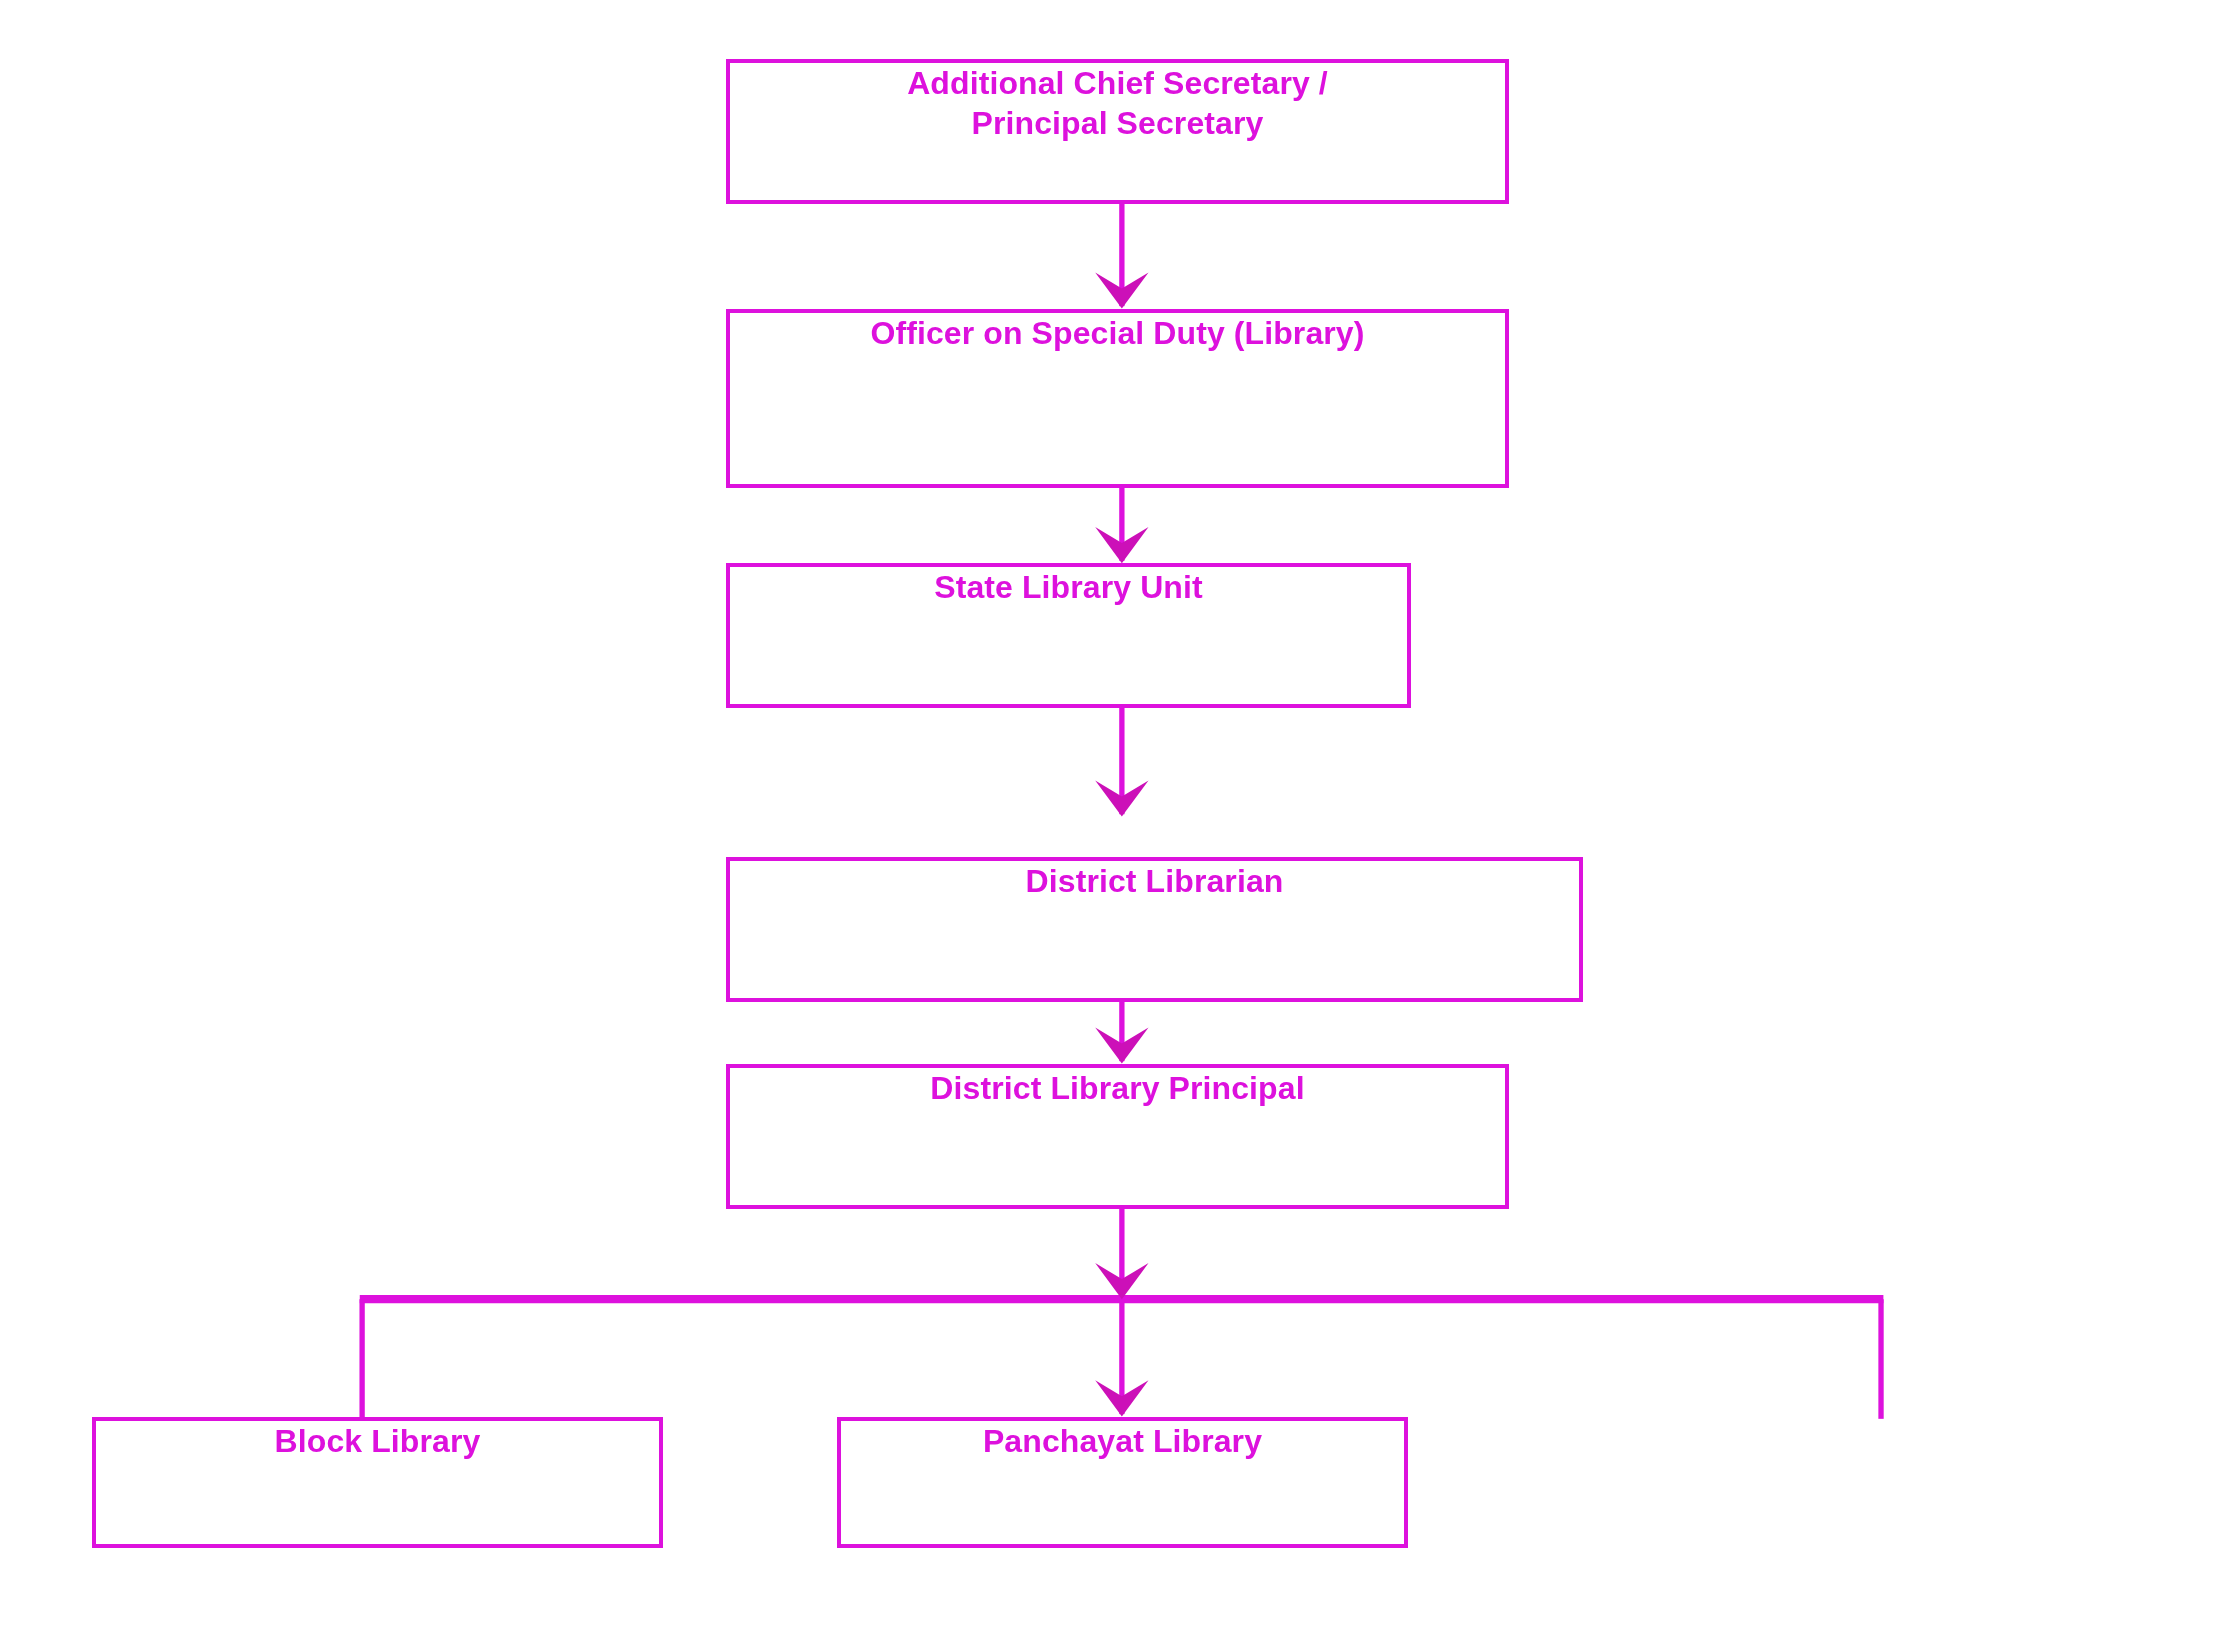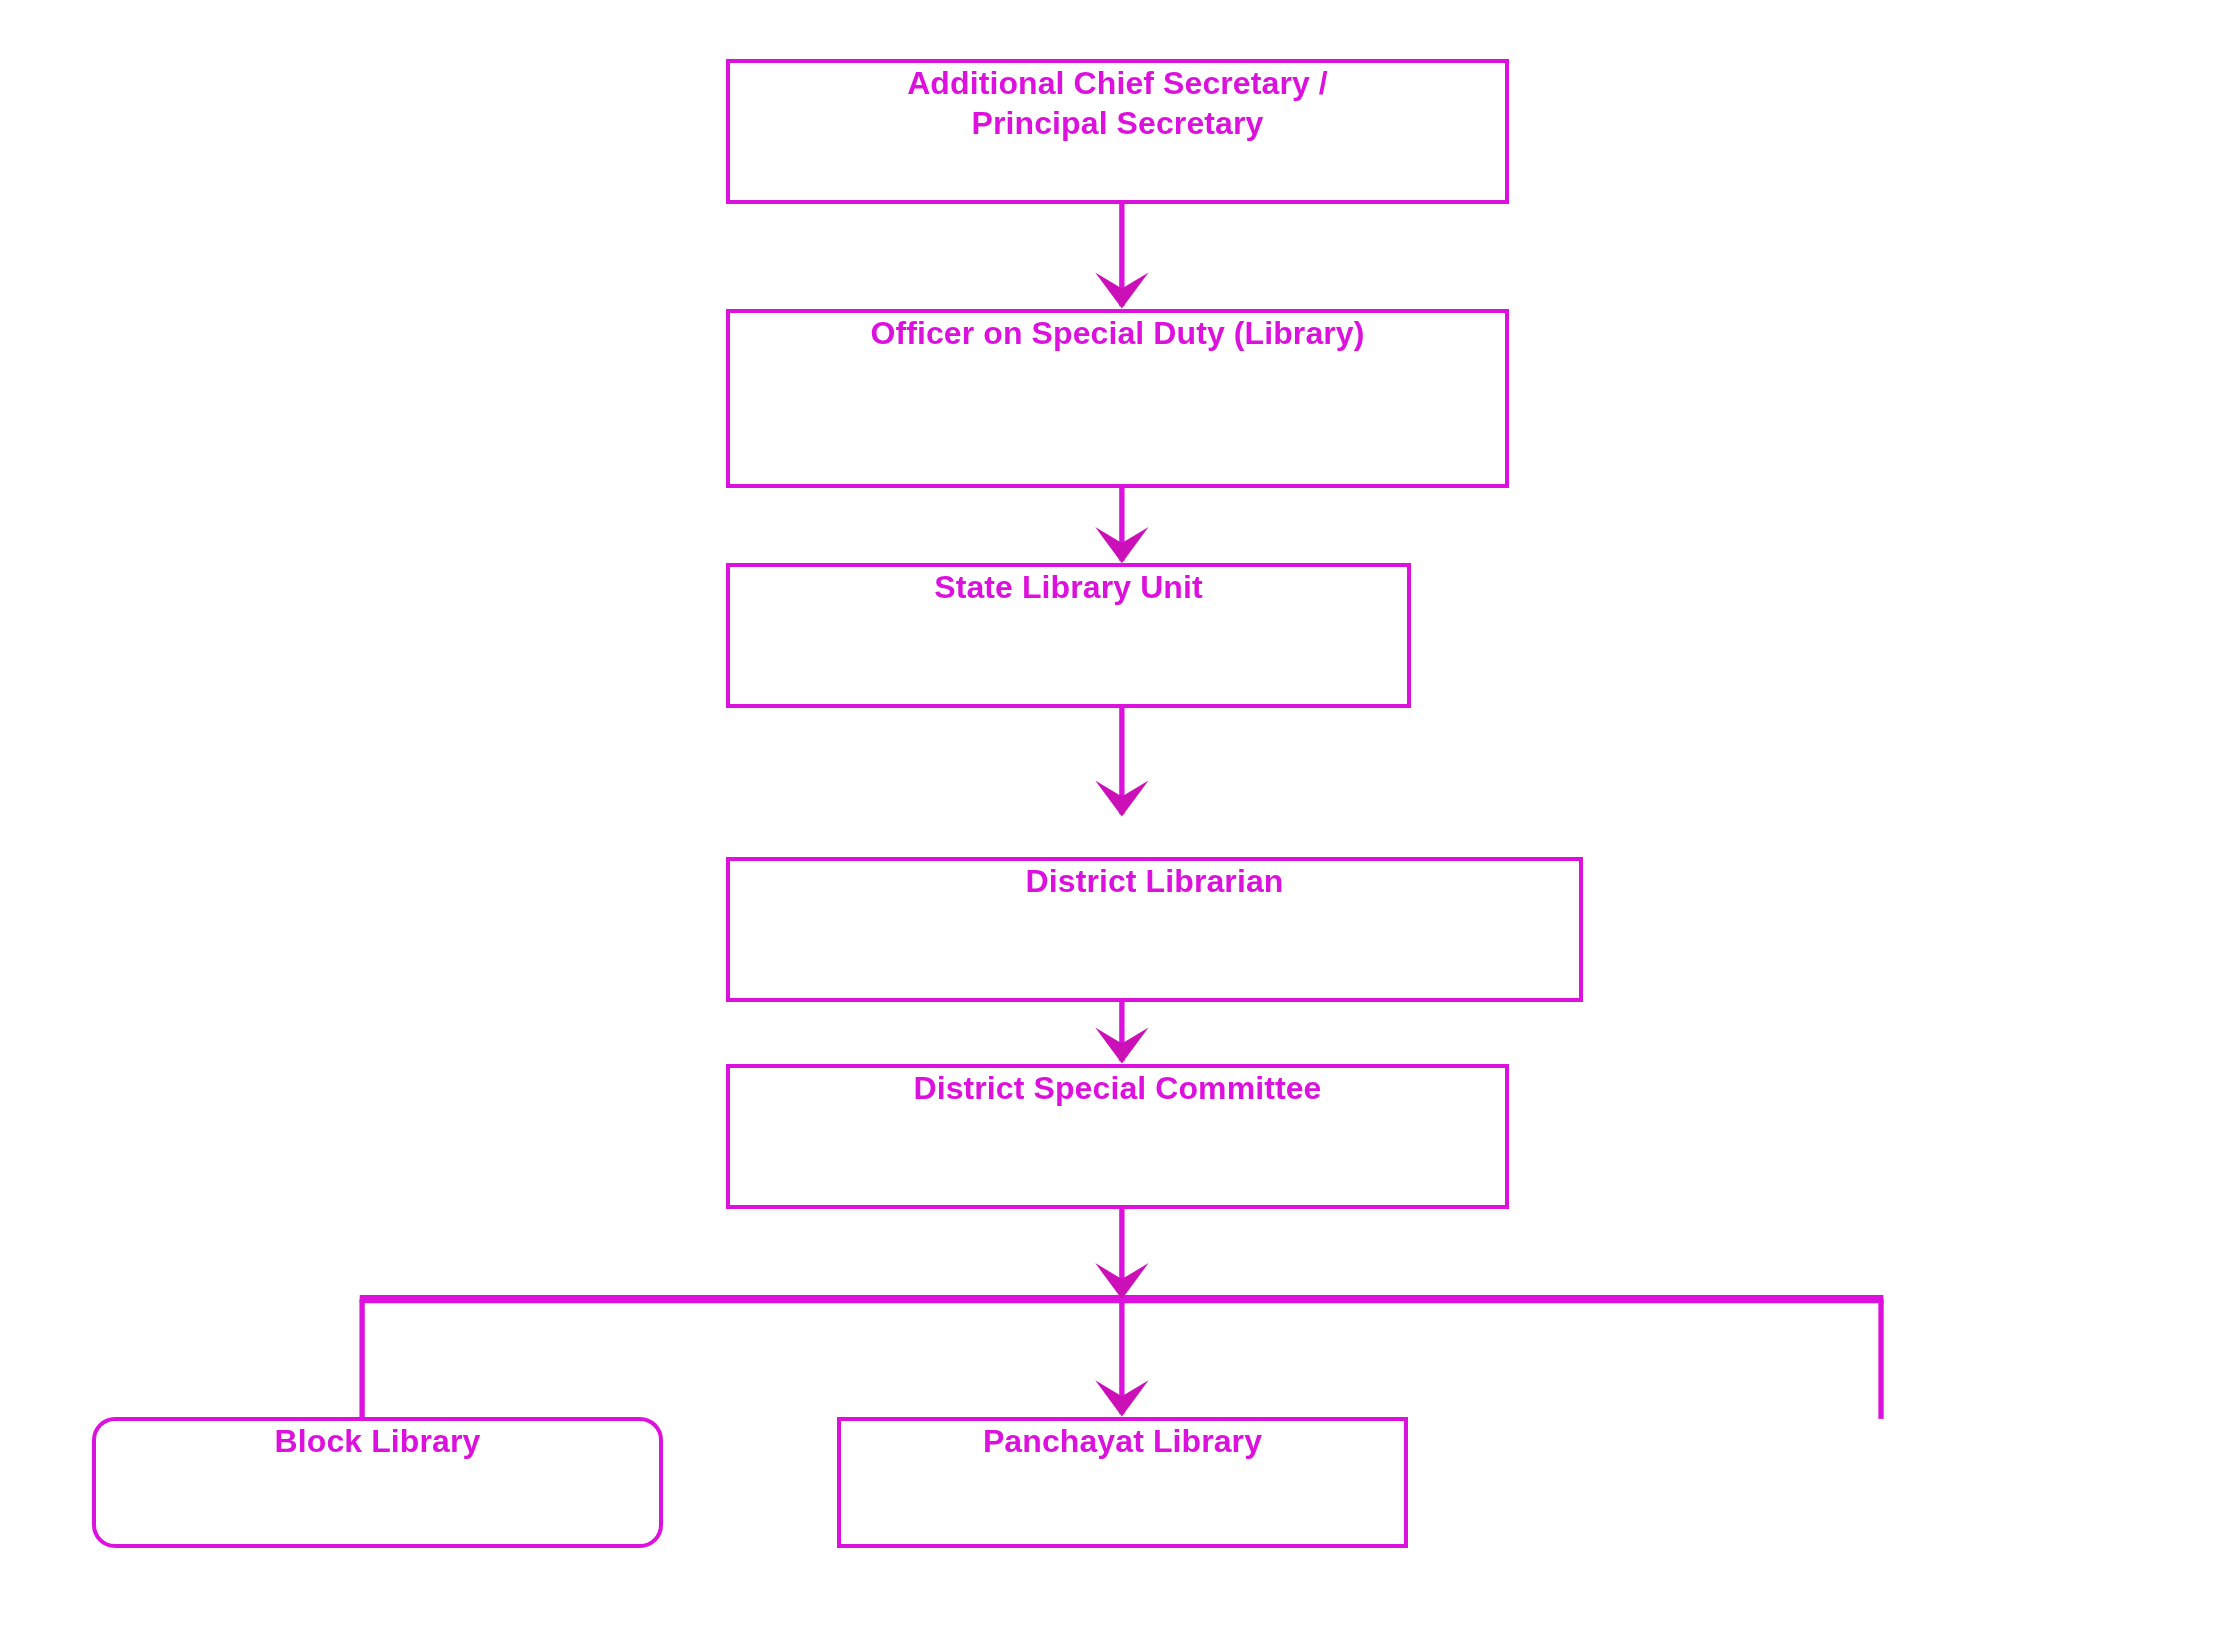--- a/index.html
+++ b/index.html
@@ -92,24 +92,24 @@
 
   <div class="node-box" style="left:726px; top:563px; width:685px; height:145px;">
     <span class="node-label">State Library Unit</span>
   </div>
 
   <div class="node-box" style="left:726px; top:857px; width:857px; height:145px;">
     <span class="node-label">District Librarian</span>
   </div>
 
   <div class="node-box" style="left:726px; top:1064px; width:783px; height:145px;">
-    <span class="node-label">District Special Committee</span>
+    <span class="node-label">District Library Principal</span>
   </div>
 
-  <div class="node-box" style="left:92px; top:1417px; width:571px; height:131px;border-radius:23px;">
+  <div class="node-box" style="left:92px; top:1417px; width:571px; height:131px;">
     <span class="node-label">Block Library</span>
   </div>
 
   <div class="node-box" style="left:837px; top:1417px; width:571px; height:131px;">
     <span class="node-label">Panchayat Library</span>
   </div>
 
 
 </div>
 

